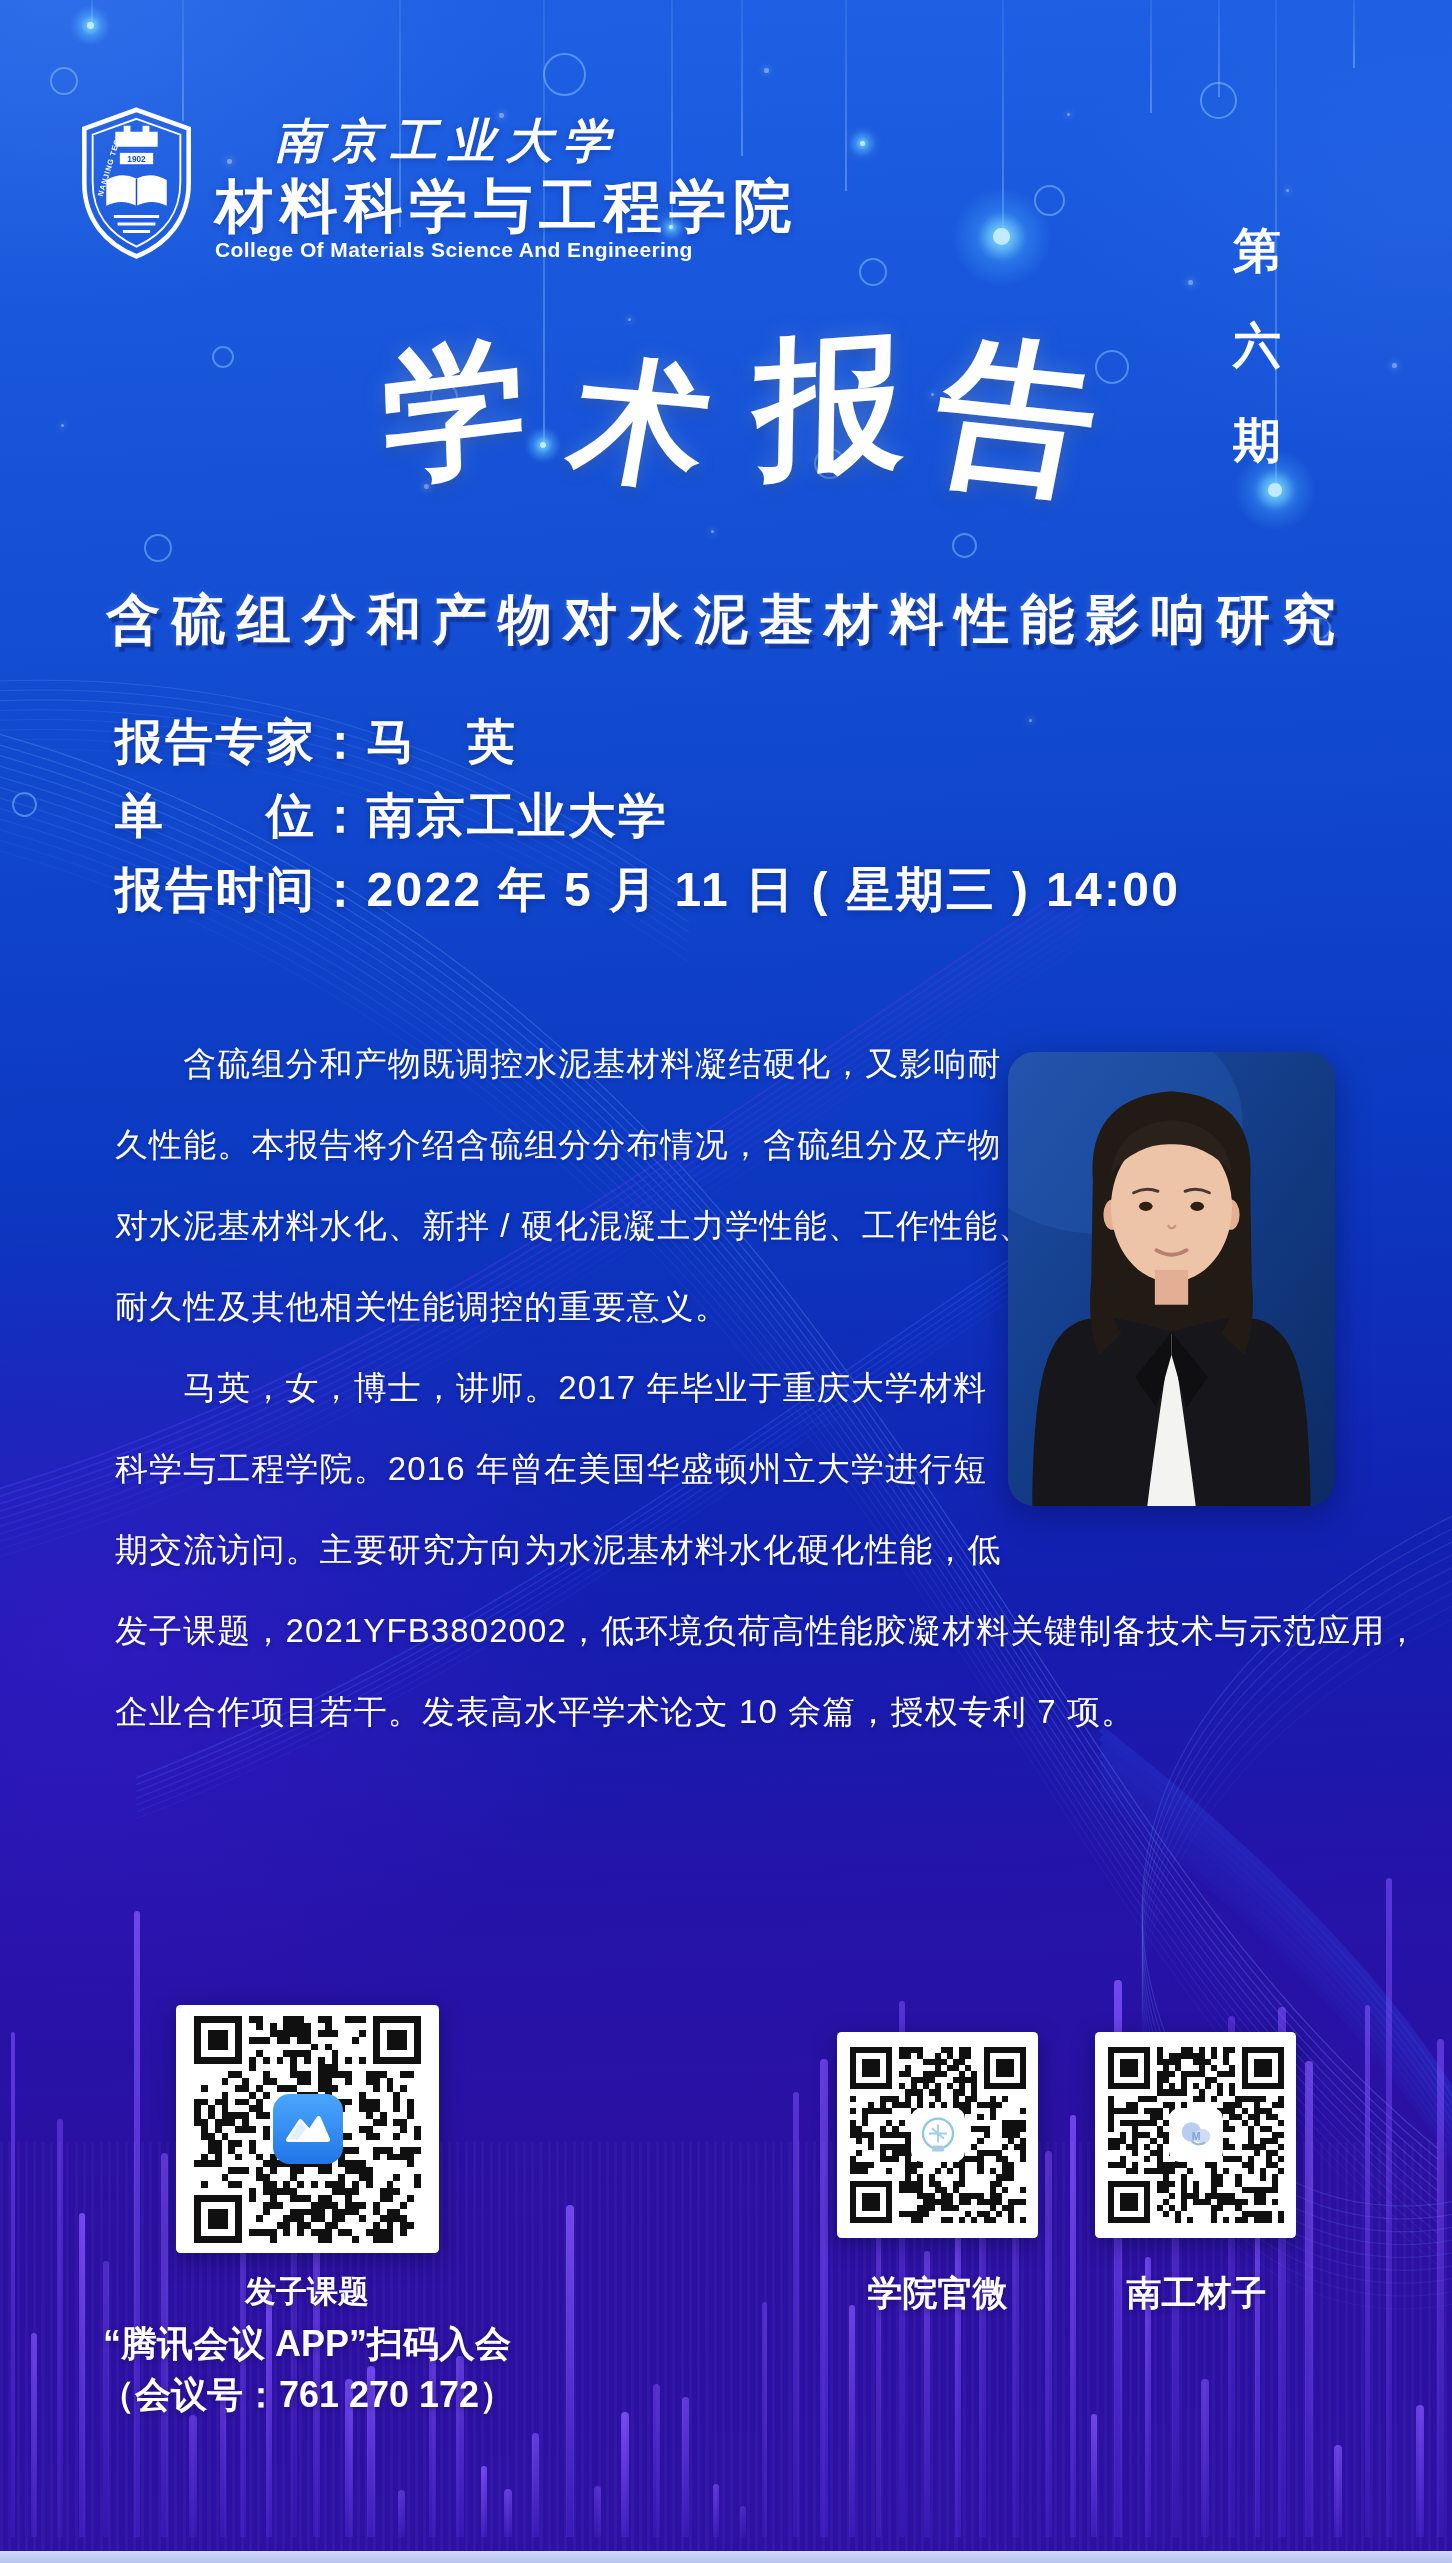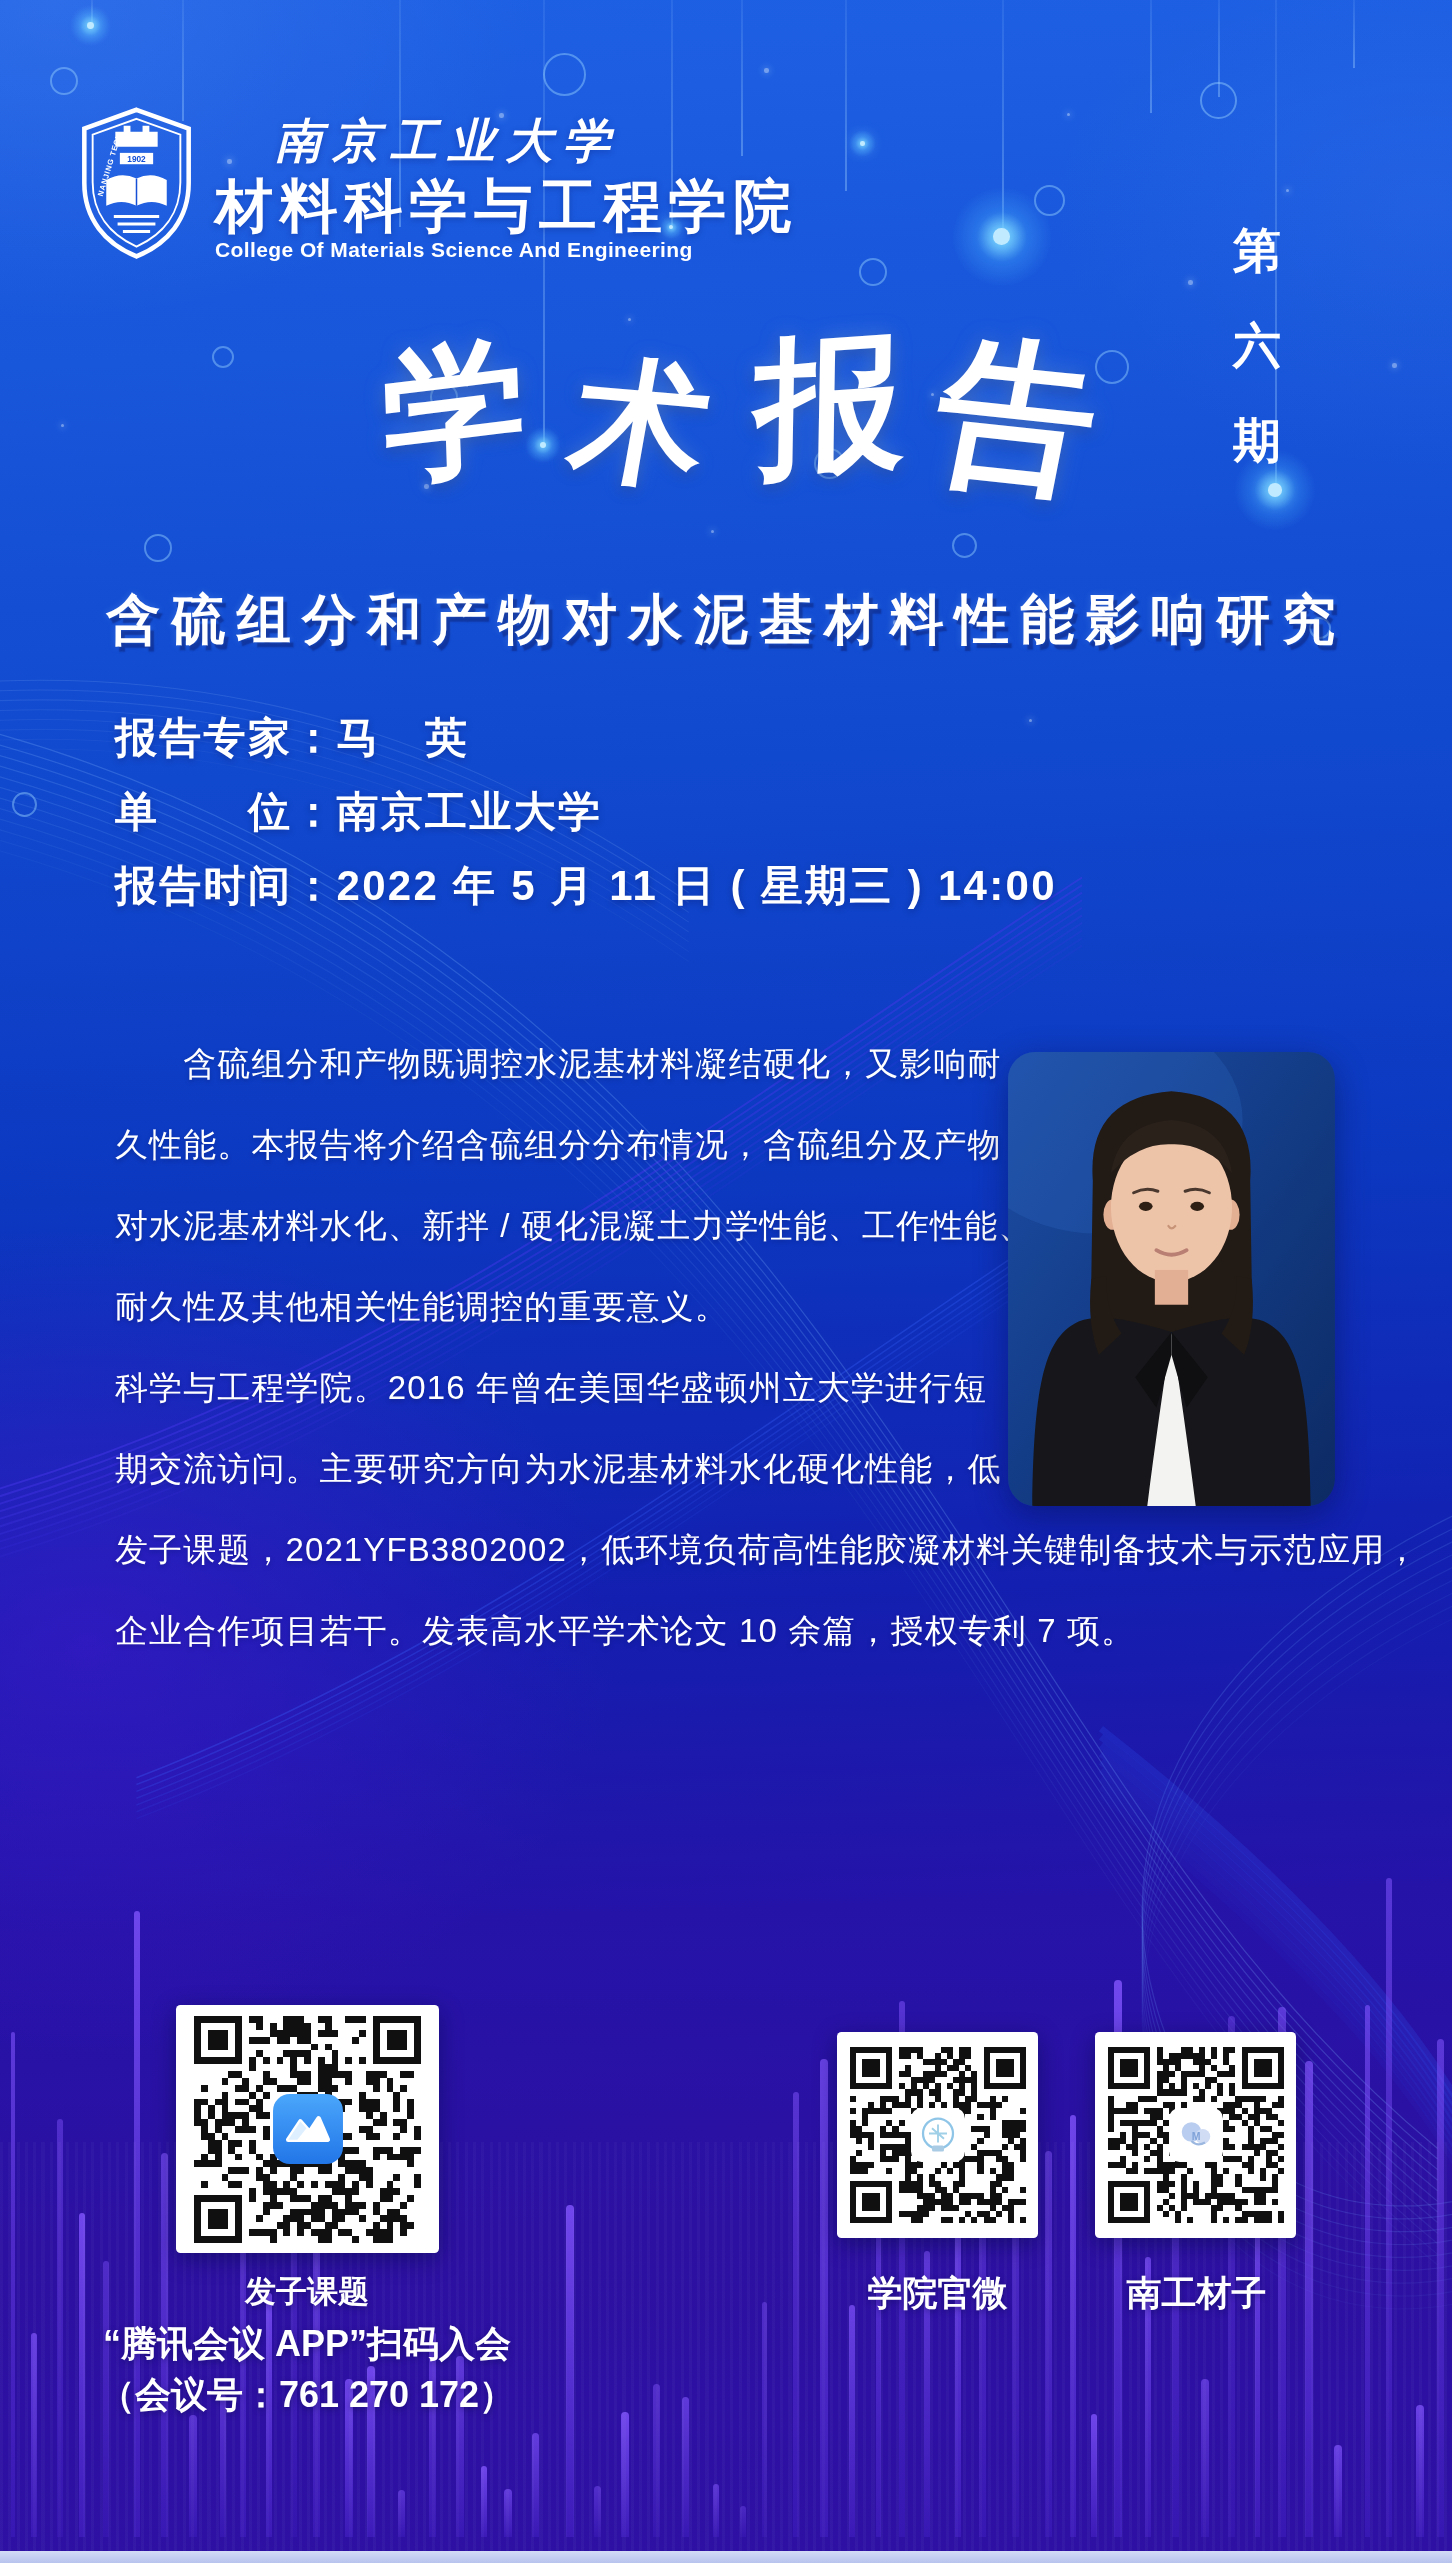--- a/index.html
+++ b/index.html
@@ -28,21 +28,21 @@
   
   .calli{position:absolute;left:382px;top:334px;display:flex;align-items:flex-start;white-space:nowrap;
          font-family:"DejaVu Serif",serif;font-weight:bold;font-size:144px;line-height:1;
          text-shadow:0 0 19.7px rgba(160,210,255,.35),0 4.5px 13.6px rgba(8,22,90,.4);}
   .calli span{display:inline-block;margin-right:44px;}
   
   .lec-title{position:absolute;left:0;top:584px;width:1453px;text-align:center;
              font-family:"Liberation Serif",serif;font-weight:bold;font-size:54px;letter-spacing:11.3px;white-space:nowrap;
              text-shadow:3.8px 4.5px 1.5px rgba(9,22,100,.45),0 0 7.6px rgba(140,190,255,.25);}
   
-  .info{position:absolute;left:115px;top:710px;font-size:42px;font-weight:bold;letter-spacing:2.3px;}
+  .info{position:absolute;left:115px;top:710px;font-size:48px;font-weight:bold;letter-spacing:2.3px;}
   .info .row{height:74px;display:flex;align-items:flex-start;white-space:nowrap;text-shadow:0 2.3px 6px rgba(8,20,90,.35);}
   
   .body-text{position:absolute;left:115px;top:1023px;font-size:33px;letter-spacing:1.1px;}
   .body-text .bline{height:81px;line-height:81px;white-space:nowrap;text-shadow:0 1.5px 4.5px rgba(8,20,90,.35);}
   
   .photo{position:absolute;left:1008px;top:1052px;width:327px;height:454px;margin:0;border-radius:27px;overflow:hidden;
          box-shadow:0 9px 33px rgba(2,10,60,.40);}
   .photo svg{display:block;}
   
   .bottom-zone{position:absolute;left:0;top:1813px;width:1453px;height:738px;pointer-events:none;}
@@ -302,20 +302,21 @@
   </div>
 
   <div class="body-text">
     <div>
         <div class="bline">　　含硫组分和产物既调控水泥基材料凝结硬化，又影响耐</div>
         <div class="bline">久性能。本报告将介绍含硫组分分布情况，含硫组分及产物</div>
         <div class="bline">对水泥基材料水化、新拌 / 硬化混凝土力学性能、工作性能、</div>
         <div class="bline">耐久性及其他相关性能调控的重要意义。</div>
       </div>
     <div>
+        <div class="bline">　　马英，女，博士，讲师。2017 年毕业于重庆大学材料</div>
         <div class="bline">科学与工程学院。2016 年曾在美国华盛顿州立大学进行短</div>
         <div class="bline">期交流访问。主要研究方向为水泥基材料水化硬化性能，低</div>
         <div class="bline">发子课题，2021YFB3802002，低环境负荷高性能胶凝材料关键制备技术与示范应用，</div>
         <div class="bline">企业合作项目若干。发表高水平学术论文 10 余篇，授权专利 7 项。</div>
       </div>
   </div>
 
   <figure class="photo">
     <svg width="327" height="454" viewBox="0 0 432 600">
       <defs>

